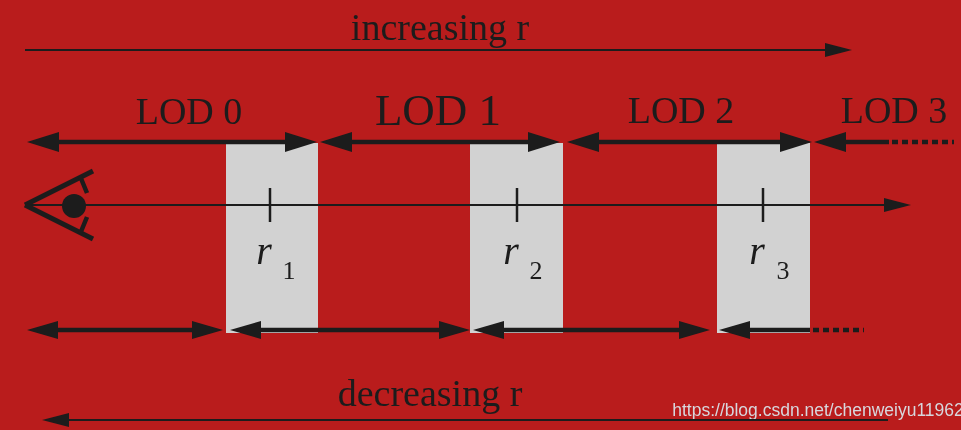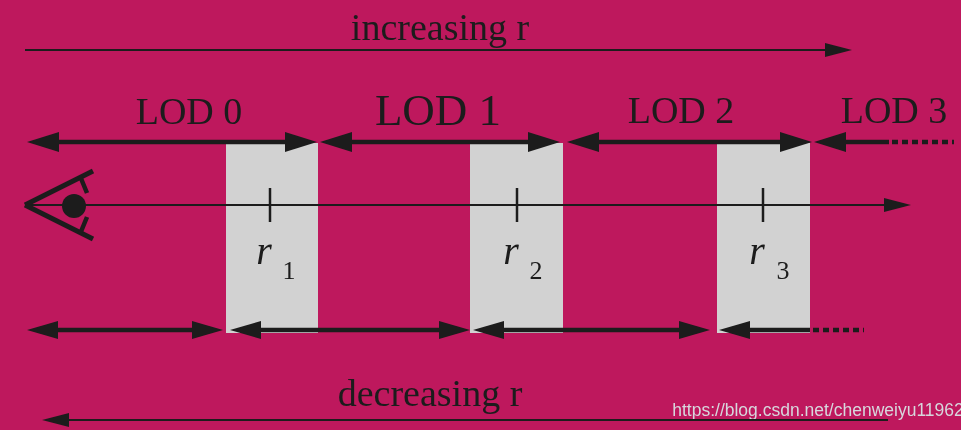--- a/index.html
+++ b/index.html
@@ -1,21 +1,21 @@
 <!DOCTYPE html>
 <html style="--ink: #1c1c1c; --band: #d2d2d2; --wm: #d7d7dd;"><head>
 <meta charset="utf-8">
 <style>
   :root {
     --ink: #1c1c1c;
     --band: #d2d2d2;
     --wm: #d7d7dd;
   }
   html, body { margin: 0; padding: 0; background: #ffffff; }
-  .stage { position: relative; width: 961px; height: 430px; background: #be185d; overflow: hidden; }
+  .stage { position: relative; width: 961px; height: 430px; background: #b91c1c; overflow: hidden; }
   svg { display: block; }
   .t-serif {
     font-family: "Liberation Serif", "DejaVu Serif", serif;
     fill: var(--ink);
   }
   .t-italic {
     font-family: "Liberation Serif", "DejaVu Serif", serif;
     font-style: italic;
     fill: var(--ink);
   }

